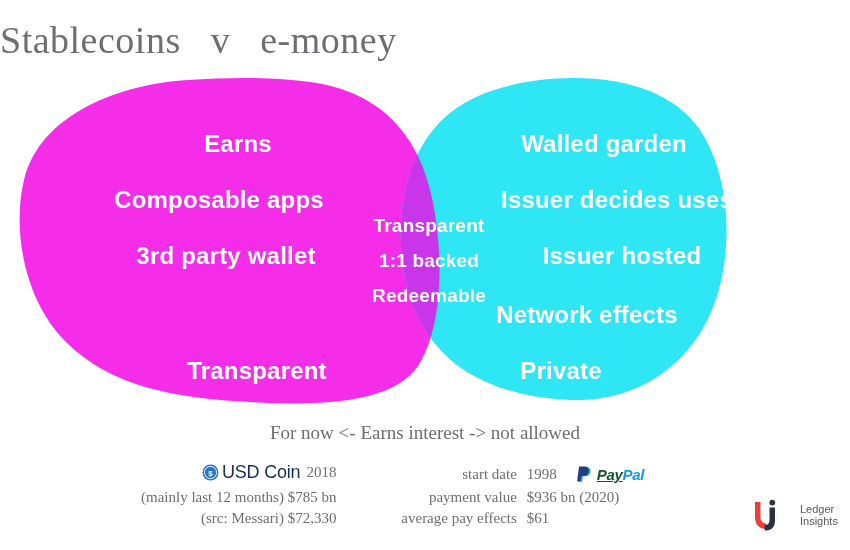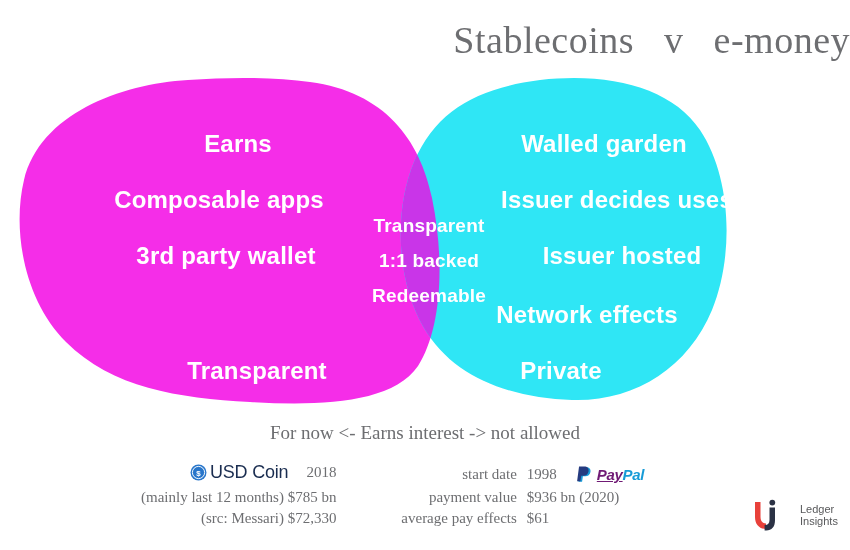--- a/index.html
+++ b/index.html
@@ -22,21 +22,21 @@
     height: 550px;
     background: #ffffff;
   }
 
   
   .title {
     position: absolute;
     left: 0;
     top: 18px;
     width: 850px;
-    text-align: right;
+    text-align: left;
     font-family: "Liberation Serif", "DejaVu Serif", serif;
     font-size: 38px;
     color: #6d6e71;
     letter-spacing: 0.5px;
     white-space: pre;
   }
 
   
   .venn-wrap {
     position: absolute;
@@ -116,21 +116,21 @@
   .col-right {
     text-align: left;
     width: 145px;
   }
 
   .brand-cell {
     display: inline-flex;
     align-items: center;
     gap: 6px;
   }
-  .year-gap-left { margin-left: 12px; }
+  .year-gap-left { }
   .paypal-gap { margin-left: 14px; }
 
   
   .usdc-logo {
     display: inline-flex;
     align-items: center;
     gap: 3px;
   }
   .usdc-word {
     font-family: Liberation Sans, sans-serif;
@@ -145,21 +145,21 @@
     align-items: center;
     gap: 4px;
   }
   .pp-word {
     font-family: "Liberation Sans", "DejaVu Sans", sans-serif;
     font-weight: bold;
     font-size: 15px;
     font-style: italic;
     letter-spacing: -0.3px;
   }
-  .pp-pay { color: #701a75; text-decoration: underline; }
+  .pp-pay { color: #14532d; text-decoration: underline; }
   .pp-pal { color: #179bd7; }
 
   
   .li-logo {
     position: absolute;
     left: 752px;
     top: 498px;
     display: flex;
     align-items: center;
     gap: 18px;

